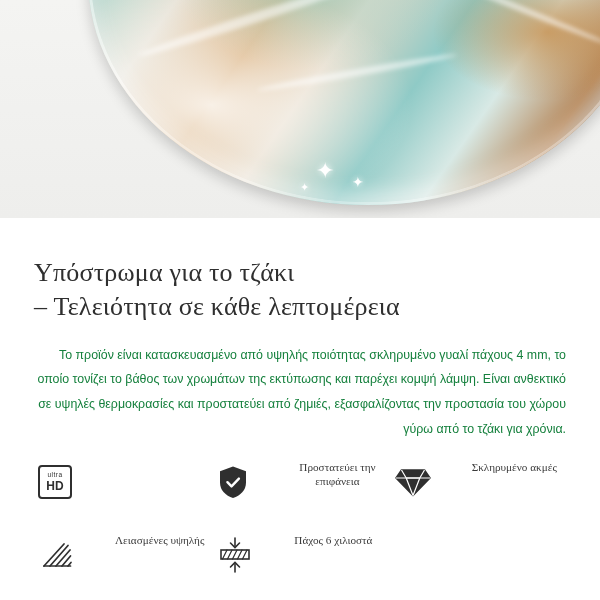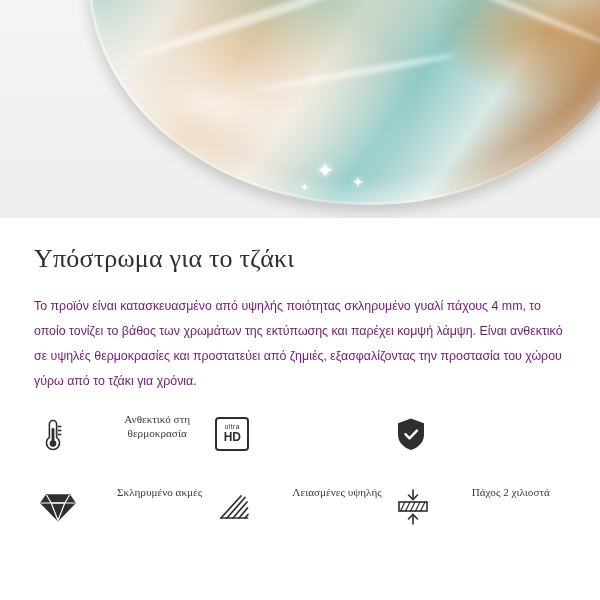--- a/index.html
+++ b/index.html
@@ -86,32 +86,33 @@
   
   .content {
     padding: 22px 34px 0 34px;
   }
   .headline {
     font-family: "Liberation Serif", serif;
     font-size: 26px;
     line-height: 1.32;
     color: #2f2f2f;
     font-weight: 400;
-    margin: 2px 0 16px 0;
+    margin: 16px 0 16px 0;
     letter-spacing: 0.2px;
   }
   .headline .line2 { display: block; }
 
   .paragraph {
     font-family: "Liberation Sans", sans-serif;
     font-size: 12.4px;
     line-height: 2.0;
-    color: #701a75;
+    color: #15803d;
     margin: 18px 0 14px 0;
     max-width: 534px;
+    text-align: right;
   }
 
   
   .features {
     display: grid;
     grid-template-columns: repeat(3, 1fr);
     row-gap: 6px;
     margin-top: 10px;
   }
   .feature {
@@ -179,56 +180,45 @@
     </div>
     <span class="sparkle s1">✦</span>
     <span class="sparkle s2">✦</span>
     <span class="sparkle s3">✦</span>
   </div>
 
   <div class="content">
 
     <h1 class="headline">
       <span>Υπόστρωμα για το τζάκι</span>
+      <span class="line2">– Τελειότητα σε κάθε λεπτομέρεια</span>
     </h1>
 
     <p class="paragraph">Το προϊόν είναι κατασκευασμένο από υψηλής ποιότητας σκληρυμένο γυαλί πάχους 4 mm, το οποίο τονίζει το βάθος των χρωμάτων της εκτύπωσης και παρέχει κομψή λάμψη. Είναι ανθεκτικό σε υψηλές θερμοκρασίες και προστατεύει από ζημιές, εξασφαλίζοντας την προστασία του χώρου γύρω από το τζάκι για χρόνια.</p>
 
     <div class="features">
 
-      <div class="feature">
-        <div class="feature-icon">
-          <svg width="30" height="40" viewBox="0 0 30 40" fill="none" stroke="#2f2f2f" stroke-width="1.6">
-            <path d="M15 6.5a3.6 3.6 0 0 1 3.6 3.6v13.2a6.6 6.6 0 1 1-7.2 0V10.1A3.6 3.6 0 0 1 15 6.5z"></path>
-            <circle cx="15" cy="29.6" r="3.3" fill="#2f2f2f" stroke="none"></circle>
-            <rect x="13.6" y="14" width="2.8" height="14" rx="1.4" fill="#2f2f2f" stroke="none"></rect>
-            <line x1="19.8" y1="12.5" x2="23.4" y2="12.5"></line>
-            <line x1="19.8" y1="16.5" x2="23.4" y2="16.5"></line>
-            <line x1="19.8" y1="20.5" x2="23.4" y2="20.5"></line>
-          </svg>
-        </div>
-        <div class="feature-label">Ανθεκτικό στη θερμοκρασία</div>
-      </div>
 
       <div class="feature">
         <div class="feature-icon">
           <div class="hd-badge">
             <div class="u">ultra</div>
             <div class="hd">HD</div>
           </div>
         </div>
       </div>
 
       <div class="feature">
         <div class="feature-icon">
           <svg width="36" height="40" viewBox="0 0 36 40" fill="none">
             <path d="M18 4.5 L31 9.2 V20.5 C31 28.4 25.4 33.6 18 36 C10.6 33.6 5 28.4 5 20.5 V9.2 Z" fill="#2f2f2f"></path>
             <path d="M12.4 20.2 l4.1 4.2 l7.4 -7.8" stroke="#ffffff" stroke-width="2.4" fill="none" stroke-linecap="round" stroke-linejoin="round"></path>
           </svg>
         </div>
+        <div class="feature-label">Προστατεύει την επιφάνεια</div>
       </div>
 
       <div class="feature">
         <div class="feature-icon">
           <svg width="40" height="36" viewBox="0 0 40 36" fill="none" stroke="#2f2f2f" stroke-width="1.5" stroke-linejoin="round">
             <path d="M8.5 6 H31.5 L37 14 L20 31.5 L3 14 Z" fill="#2f2f2f" fill-opacity="1" stroke="#2f2f2f"></path>
             <path d="M3 14 H37" stroke="#ffffff" stroke-width="1.2"></path>
             <path d="M8.5 6 L13.2 14 L20 31.5" stroke="#ffffff" stroke-width="1.2" fill="none"></path>
             <path d="M31.5 6 L26.8 14 L20 31.5" stroke="#ffffff" stroke-width="1.2" fill="none"></path>
             <path d="M13.2 14 H26.8" stroke="#ffffff" stroke-width="1.2"></path>
@@ -255,18 +245,18 @@
         <div class="feature-icon">
           <svg width="40" height="40" viewBox="0 0 40 40" fill="none" stroke="#2f2f2f" stroke-width="1.6" stroke-linecap="round">
             <path d="M20 3 V11"></path>
             <path d="M15.5 8 L20 12.5 L24.5 8"></path>
             <rect x="6" y="15" width="28" height="9" fill="none" stroke="#2f2f2f" stroke-width="1.6"></rect>
             <path d="M7.5 24 L12 15 M12.5 24 L17 15 M17.5 24 L22 15 M22.5 24 L27 15 M27.5 24 L32 15" stroke-width="1.2"></path>
             <path d="M20 37 V29"></path>
             <path d="M15.5 32 L20 27.5 L24.5 32"></path>
           </svg>
         </div>
-        <div class="feature-label">Πάχος 2 χιλιοστά</div>
+        <div class="feature-label">Πάχος 6 χιλιοστά</div>
       </div>
 
     </div>
   </div>
 </div>
 
 </body></html>

